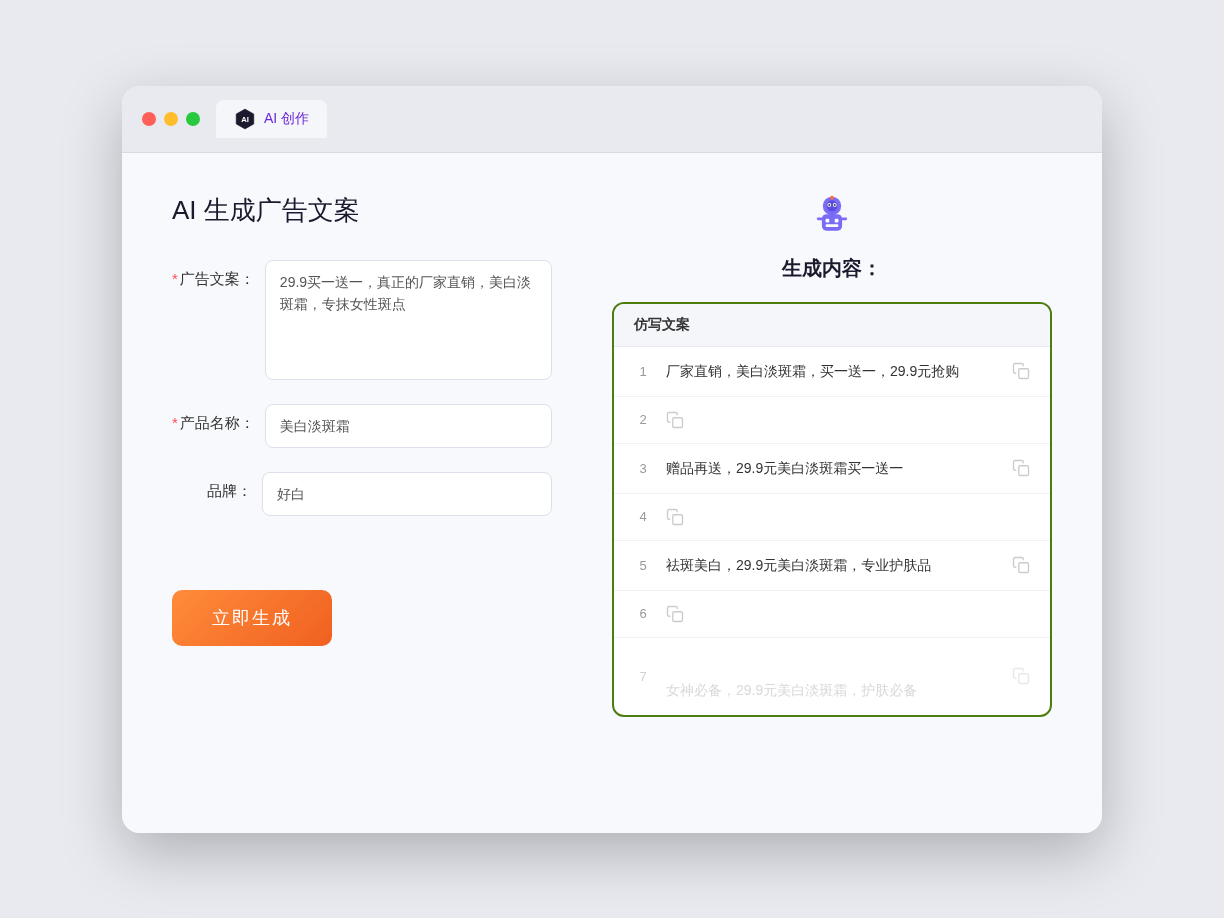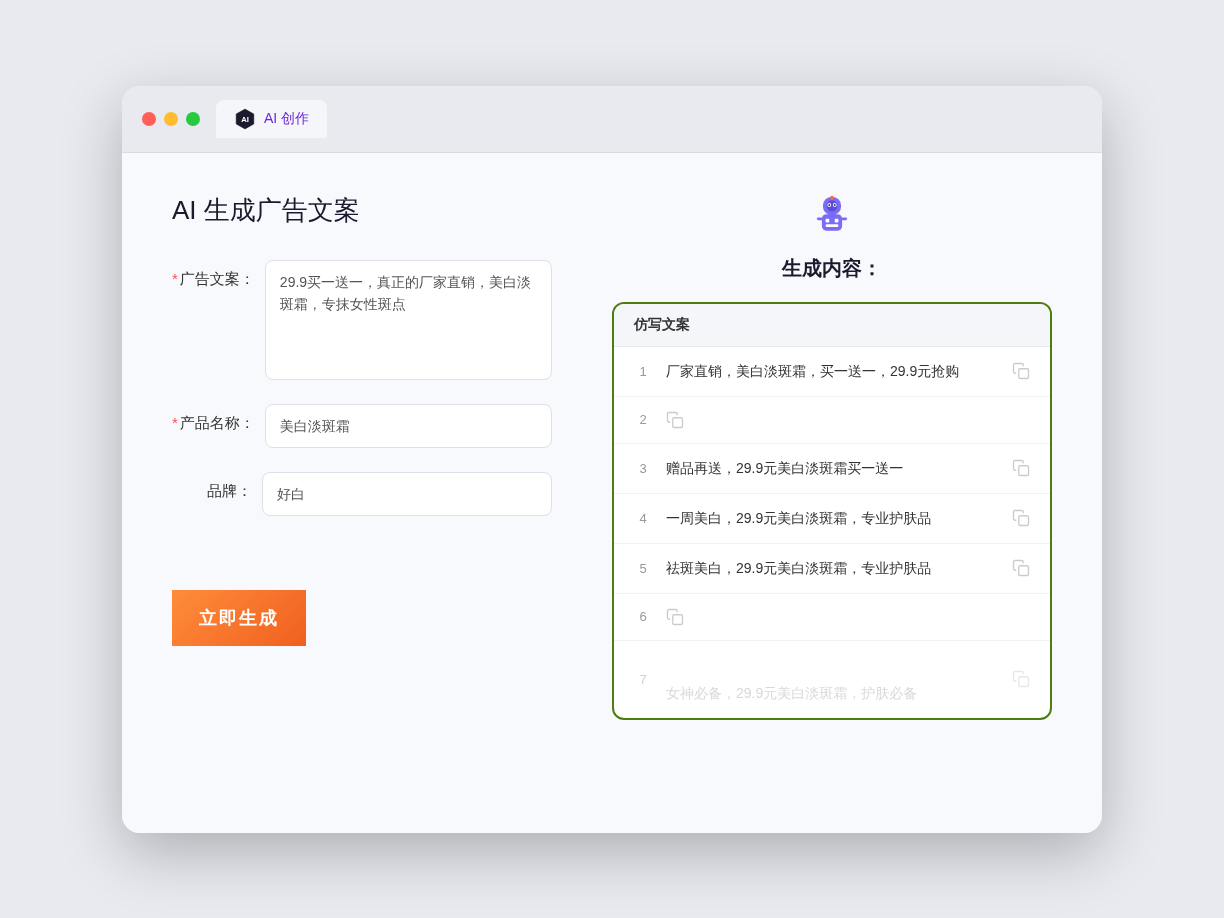--- a/index.html
+++ b/index.html
@@ -124,24 +124,24 @@
     textarea.form-input {
       resize: none;
       height: 120px;
     }
 
     .generate-btn {
       margin-top: 50px;
       background: linear-gradient(135deg, #ff8c3a, #f06020);
       color: #fff;
       border: none;
-      border-radius: 0;
-      padding: 16px 27px;
+      border-radius: 10px;
+      padding: 16px 40px;
       font-size: 18px;
-      font-weight: 700;
+      font-weight: 400;
       cursor: pointer;
       letter-spacing: 2px;
     }
 
     
     .right-panel {
       flex: 1;
       min-width: 0;
     }
 
@@ -316,21 +316,20 @@
               <div class="result-row">
       <span class="result-num">3</span>
       <span class="result-text">赠品再送，29.9元美白淡斑霜买一送一</span>
       <svg class="copy-icon" viewBox="0 0 24 24" fill="none" stroke="#999" stroke-width="1.8" stroke-linecap="round" stroke-linejoin="round">
         <rect x="9" y="9" width="13" height="13" rx="2"></rect>
         <path d="M5 15H4a2 2 0 0 1-2-2V4a2 2 0 0 1 2-2h9a2 2 0 0 1 2 2v1"></path>
       </svg>
     </div>
               <div class="result-row">
       <span class="result-num">4</span>
-      <span class="result-text">一周美白，29.9元美白淡斑霜，专业护肤品</span>
       <svg class="copy-icon" viewBox="0 0 24 24" fill="none" stroke="#999" stroke-width="1.8" stroke-linecap="round" stroke-linejoin="round">
         <rect x="9" y="9" width="13" height="13" rx="2"></rect>
         <path d="M5 15H4a2 2 0 0 1-2-2V4a2 2 0 0 1 2-2h9a2 2 0 0 1 2 2v1"></path>
       </svg>
     </div>
               <div class="result-row">
       <span class="result-num">5</span>
       <span class="result-text">祛斑美白，29.9元美白淡斑霜，专业护肤品</span>
       <svg class="copy-icon" viewBox="0 0 24 24" fill="none" stroke="#999" stroke-width="1.8" stroke-linecap="round" stroke-linejoin="round">
         <rect x="9" y="9" width="13" height="13" rx="2"></rect>

